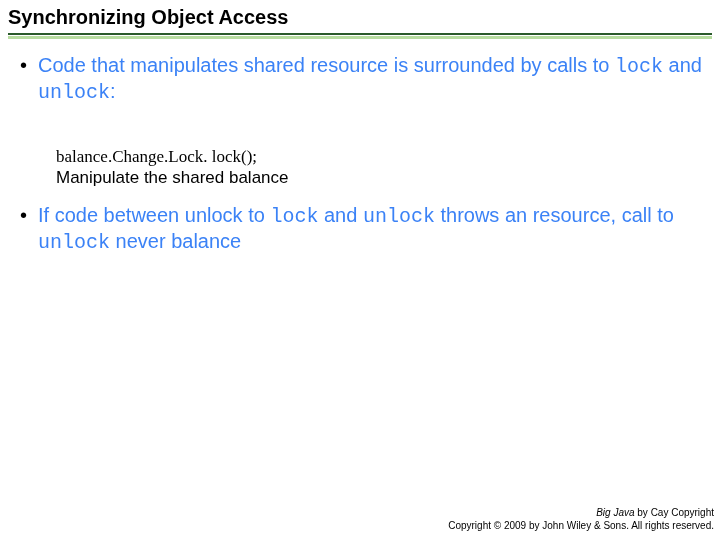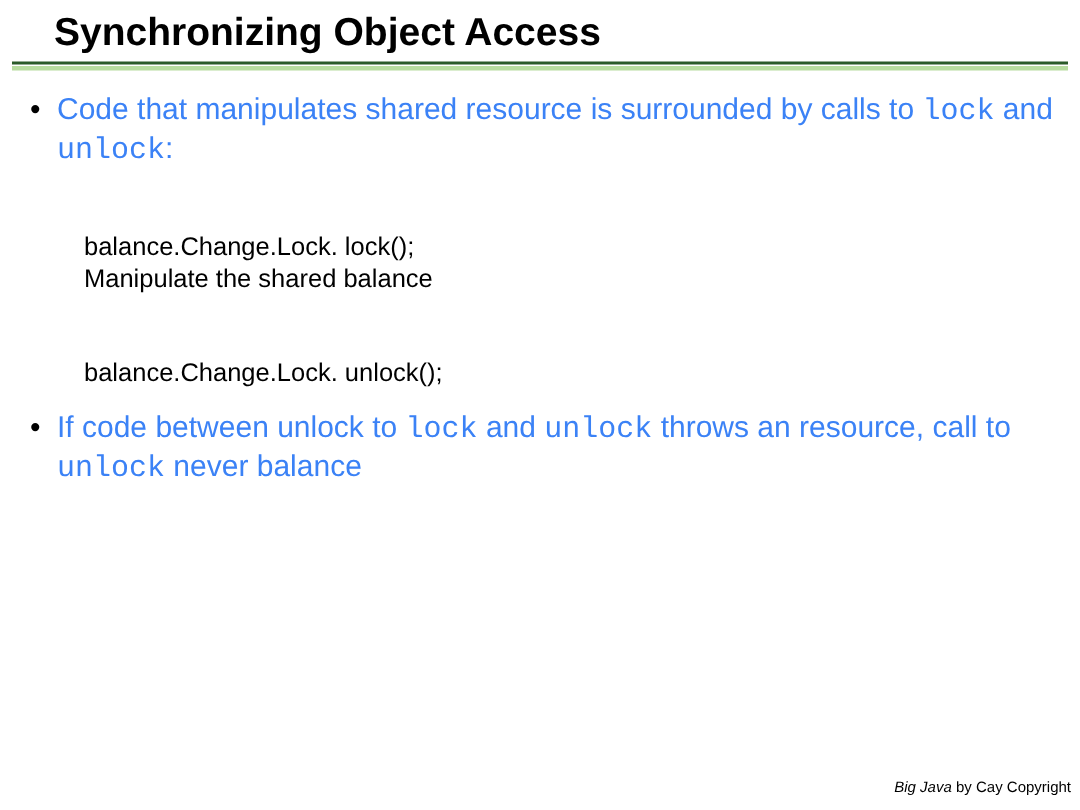--- a/index.html
+++ b/index.html
@@ -10,23 +10,22 @@
     font-family: Arial, Helvetica, sans-serif;
     position: relative;
     overflow: hidden;
   }
   .title-block {
     padding: 6px 8px 0 8px;
   }
   .title {
     font-family: Verdana, Geneva, sans-serif;
     font-weight: bold;
-    font-size: 26px;
+    font-size: 20px;
     color: #000;
-    margin-left: 28px;
   }
   .title-rule-dark {
     height: 2px;
     background: #2a5a2a;
     margin-top: 4px;
   }
   .title-rule-light {
     height: 3px;
     background: #b7dca0;
     margin-top: 1px;
@@ -55,21 +54,21 @@
     line-height: 1.25;
   }
   .mono {
     font-family: "Courier New", Courier, monospace;
   }
   .code-block {
     margin: 10px 0 14px 38px;
     font-size: 17px;
     line-height: 1.25;
   }
-  .code-block .mono { font-family: Liberation Sans, sans-serif; margin-top: 41px; }
+  .code-block .mono { font-family: Liberation Serif, serif; margin-top: 41px; }
   .footer {
     position: absolute;
     bottom: 8px;
     right: 6px;
     text-align: right;
     font-size: 10px;
     line-height: 1.25;
     color: #000;
   }
   .footer .book { font-style: italic; }
@@ -86,27 +85,27 @@
 <div class="content">
   <ul class="bullets">
     <li>
       <span>Code that manipulates shared resource is surrounded by calls to </span><span class="mono">lock</span><span> and </span><span class="mono">unlock</span><span>:</span>
     </li>
   </ul>
 
   <div class="code-block">
     <div class="mono">balance.Change.Lock. lock();</div>
     <div>Manipulate the shared balance</div>
-    <div class="mono">balance.Change.Lock. unlock();</div>
   </div>
 
   <ul class="bullets">
     <li>
       <span>If code between unlock to </span><span class="mono">lock</span><span> and </span><span class="mono">unlock</span><span> throws an resource, call to </span><span class="mono">unlock</span><span> never balance</span>
     </li>
   </ul>
 </div>
 
 <div class="footer">
   <div>
     <span class="book">Big Java</span><span> by Cay Copyright</span>
   </div>
+  <div>Copyright © 2009 by John Wiley &amp; Sons.  All rights reserved.</div>
 </div>
 
 </body></html>

